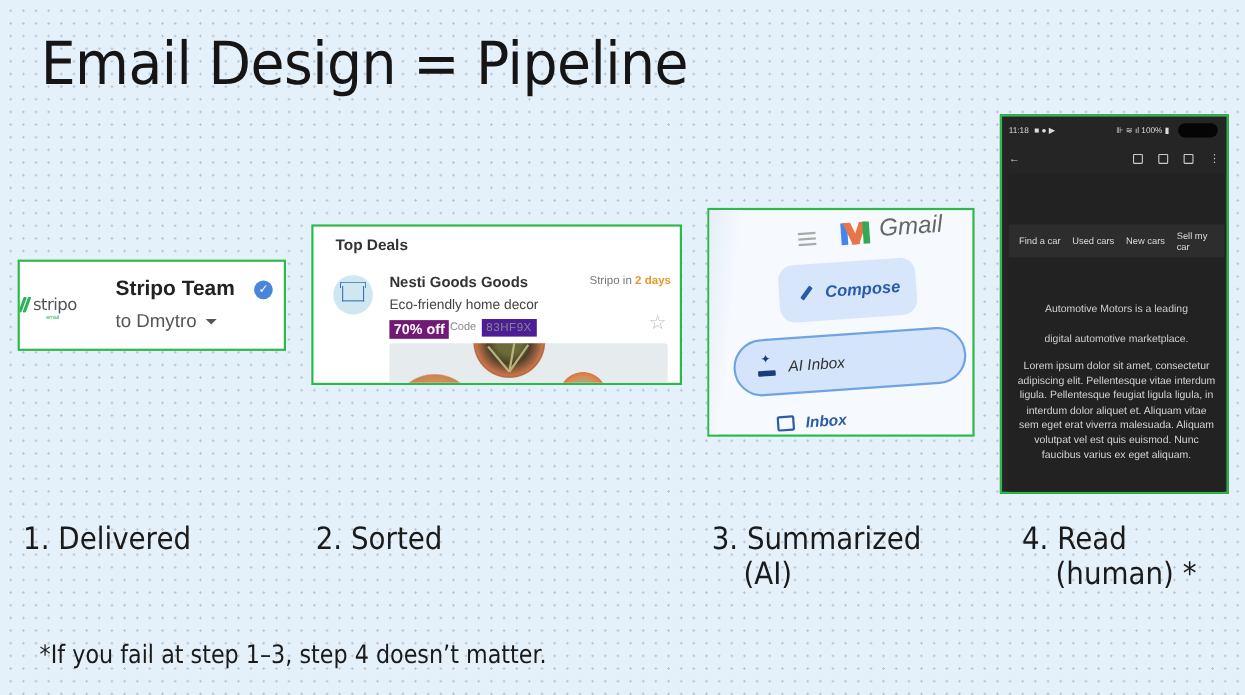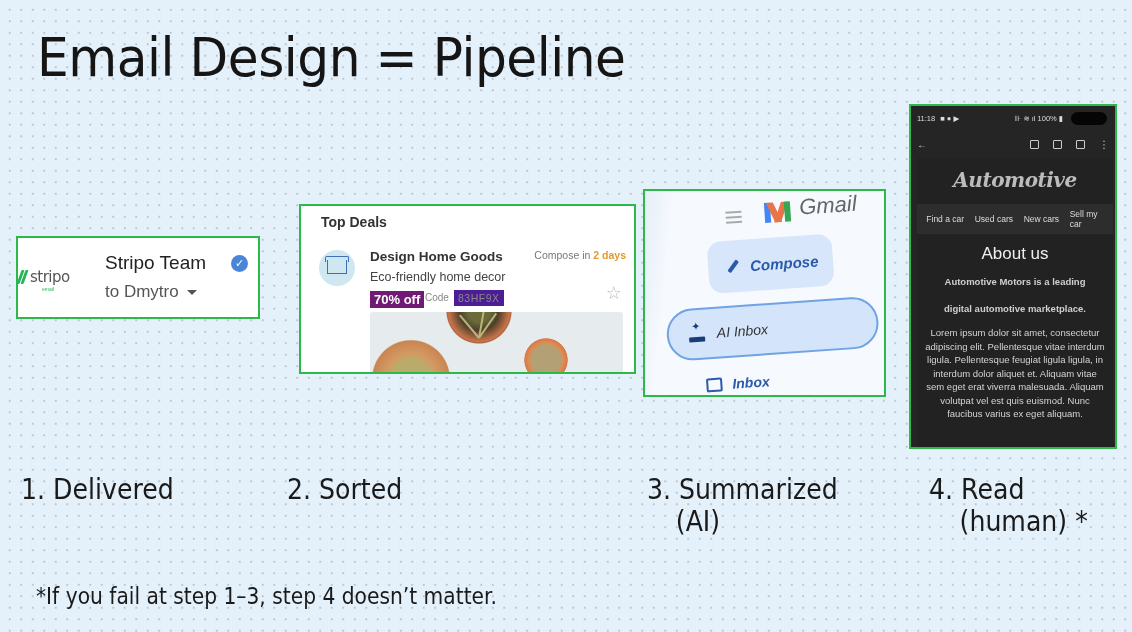--- a/index.html
+++ b/index.html
@@ -24,27 +24,27 @@
   }
   
   .p1 { left: 16px; top: 236px; width: 244px; height: 83px; }
   .stripo-logo { position: absolute; left: 0; top: 30px; display: flex; align-items: center; gap: 2px; }
   .stripo-mark { width: 10px; height: 16px; position: relative; }
   .stripo-mark i { position: absolute; width: 3px; height: 14px; background: #29b45a; transform: skewX(-20deg); border-radius: 1px; }
   .stripo-mark i:nth-child(1) { left: 1px; top: 1px; }
   .stripo-mark i:nth-child(2) { left: 5px; top: 1px; }
   .stripo-word { font-size: 15px; color: #555; font-family: "DejaVu Sans", sans-serif; letter-spacing: -0.5px; }
   .stripo-sub { position: absolute; left: 24px; top: 48px; font-size: 5px; color: #29b45a; }
-  .sender-name { position: absolute; left: 87px; top: 14px; font-size: 19px; font-weight: 400; color: #222; }
+  .sender-name { position: absolute; left: 87px; top: 14px; font-size: 19px; font-weight: 700; color: #222; }
   .verified { position: absolute; left: 213px; top: 17px; width: 17px; height: 17px; border-radius: 50%; background: #4a86d8; color: #fff; font-size: 11px; line-height: 17px; text-align: center; }
   .to-line { position: absolute; left: 87px; top: 44px; font-size: 17px; color: #555; }
   .to-caret { display: inline-block; margin-left: 8px; width: 0; height: 0; border-left: 5px solid transparent; border-right: 5px solid transparent; border-top: 5px solid #555; vertical-align: middle; }
 
   
-  .p2 { left: 299px; top: 204px; width: 337px; height: 170px; }
+  .p2 { left: 283px; top: 204px; width: 337px; height: 146px; }
   .td-title { position: absolute; left: 20px; top: 8px; font-size: 14px; font-weight: 700; color: #333; }
   .td-avatar { position: absolute; left: 18px; top: 44px; width: 36px; height: 36px; border-radius: 50%; background: #cfe7f1; }
   .td-avatar-house { position: absolute; left: 8px; top: 10px; width: 20px; height: 14px; border: 1.5px solid #3f6fb5; border-top: none; }
   .td-avatar-roof { position: absolute; left: 6px; top: 6px; width: 24px; height: 6px; border: 1.5px solid #3f6fb5; border-bottom: none; border-radius: 2px 2px 0 0; }
   .td-store { position: absolute; left: 69px; top: 43px; font-size: 13.5px; font-weight: 700; color: #333; }
   .td-desc { position: absolute; left: 69px; top: 64px; font-size: 12.5px; color: #444; }
   .td-expires { position: absolute; right: 8px; top: 43px; font-size: 10.5px; color: #777; }
   .td-expires b { color: #e59a2c; font-weight: 700; }
   .td-badge { position: absolute; left: 69px; top: 85px; background: #701a75; color: #fff; font-size: 13px; font-weight: 700; padding: 1px 4px; }
   .td-code-label { position: absolute; left: 124px; top: 86px; font-size: 10px; color: #888; }
@@ -85,21 +85,21 @@
   .cam-pill { position: absolute; right: 8px; top: 6px; width: 36px; height: 13px; border-radius: 7px; background: #050505; }
   .toolbar { position: absolute; left: 0; top: 26px; width: 100%; height: 24px; display: flex; align-items: center; padding: 0 6px; color: #ccc; font-size: 10px; }
   .toolbar .tb-icons { margin-left: auto; display: flex; gap: 14px; }
   .tb-ico { width: 9px; height: 9px; border: 1.2px solid #ccc; border-radius: 1px; }
   .tb-more { font-size: 10px; line-height: 9px; }
   .email-body { position: absolute; left: 6px; top: 52px; width: 196px; height: 290px; background: #222; }
   .auto-logo { position: absolute; left: 0; top: 10px; width: 100%; text-align: center; font-size: 20px; font-style: italic; font-weight: 700; color: #bcbcbc; font-family: "DejaVu Serif", serif; letter-spacing: -0.5px; }
   .nav-bar { position: absolute; left: 0; top: 46px; width: 100%; height: 30px; background: #2d2d2d; display: flex; align-items: center; justify-content: space-around; font-size: 8.5px; color: #ddd; padding: 0 4px; }
   .nav-bar span { text-align: left; line-height: 10px; }
   .about-title { position: absolute; left: 0; top: 86px; width: 100%; text-align: center; font-size: 17px; color: #eee; }
-  .about-bold { position: absolute; left: 0; width: 100%; text-align: center; font-size: 9.5px; font-weight: 700; color: #cfcfcf; }
+  .about-bold { position: absolute; left: 0; width: 100%; text-align: center; font-size: 9.5px; font-weight: 400; color: #cfcfcf; }
   .lorem { position: absolute; left: 8px; top: 168px; width: 180px; text-align: center; font-size: 9.5px; line-height: 13.5px; color: #d4d4d4; }
 
   .step { position: absolute; font-size: 28px; color: #1a1a1a; line-height: 32px; font-family: "DejaVu Sans", sans-serif; transform: scaleX(0.9); transform-origin: left top; }
   .step .sub { display: block; }
   .footnote { position: absolute; left: 36px; top: 583px; font-size: 23px; color: #1a1a1a; font-family: "DejaVu Sans", sans-serif; transform: scaleX(0.88); transform-origin: left top; }
 </style>
 </head>
 <body>
 
 <div class="title">Email Design = Pipeline</div>
@@ -119,23 +119,23 @@
     <span>to Dmytro</span><span class="to-caret"></span>
   </div>
 </div>
 
 <div class="panel p2">
   <div class="td-title">Top Deals</div>
   <div class="td-avatar">
     <div class="td-avatar-roof"></div>
     <div class="td-avatar-house"></div>
   </div>
-  <div class="td-store">Design Home Goods</div>
+  <div class="td-store">Nesti Goods Goods</div>
   <div class="td-desc">Eco-friendly home decor</div>
-  <div class="td-expires"><span>Compose in</span> <b>2 days</b></div>
+  <div class="td-expires"><span>Stripo in</span> <b>2 days</b></div>
   <div class="td-badge">70% off</div>
   <div class="td-code-label">Code</div>
   <div class="td-code">83HF9X</div>
   <div class="td-star">☆</div>
   <div class="td-image">
     <div class="pot pot2"></div>
     <div class="spike" style="left:108px;top:-4px;transform:rotate(-40deg)"></div>
     <div class="spike" style="left:108px;top:-4px;transform:rotate(10deg)"></div>
     <div class="spike" style="left:108px;top:-4px;transform:rotate(35deg)"></div>
     <div class="pot pot1"></div>
@@ -183,28 +183,26 @@
   <div class="toolbar">
     <span>←</span>
     <div class="tb-icons">
       <span class="tb-ico"></span>
       <span class="tb-ico"></span>
       <span class="tb-ico"></span>
       <span class="tb-more">⋮</span>
     </div>
   </div>
   <div class="email-body">
-    <div class="auto-logo">Automotive</div>
     <div class="nav-bar">
       <span>Find a car</span>
       <span>Used cars</span>
       <span>New cars</span>
       <span style="width:34px">Sell my car</span>
     </div>
-    <div class="about-title">About us</div>
     <div class="about-bold" style="top:118px">Automotive Motors is a leading</div>
     <div class="about-bold" style="top:145px">digital automotive marketplace.</div>
     <div class="lorem">Lorem ipsum dolor sit amet, consectetur adipiscing elit. Pellentesque vitae interdum ligula. Pellentesque feugiat ligula ligula, in interdum dolor aliquet et. Aliquam vitae sem eget erat viverra malesuada. Aliquam volutpat vel est quis euismod. Nunc faucibus varius ex eget aliquam.</div>
   </div>
 </div>
 
 <div class="step" style="left:21px;top:474px">
   <span>1. Delivered</span>
 </div>
 <div class="step" style="left:287px;top:474px">

